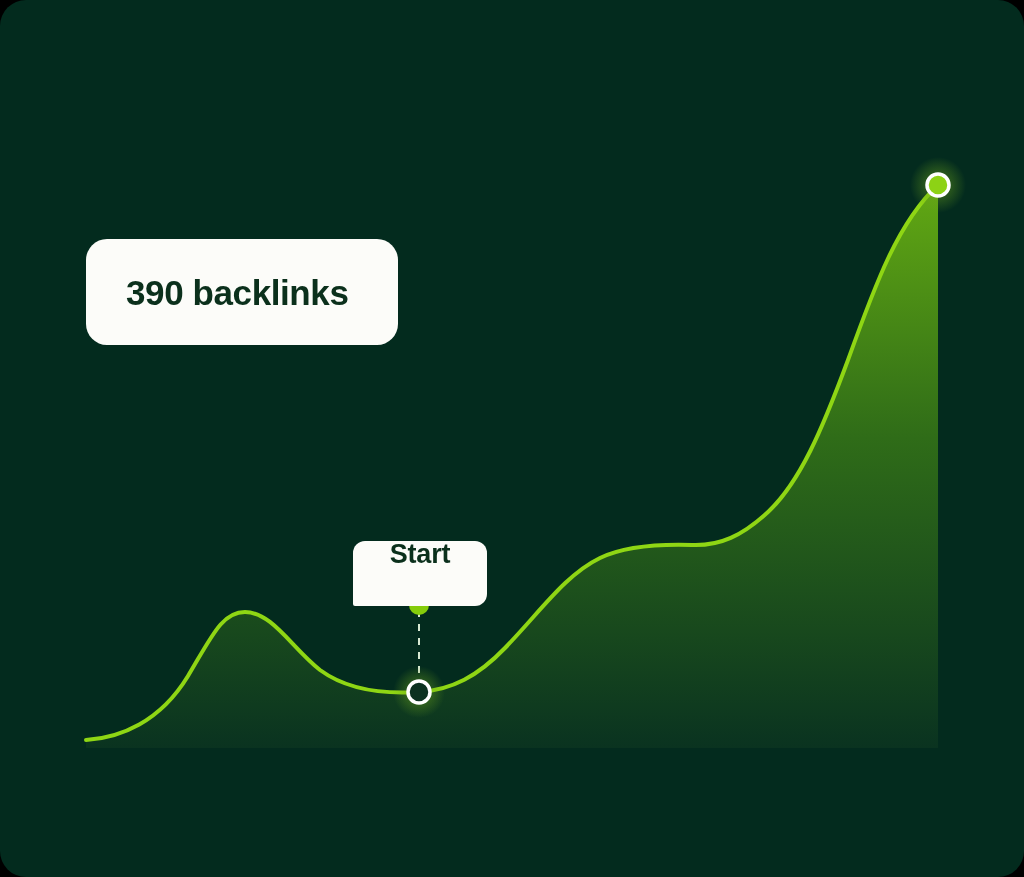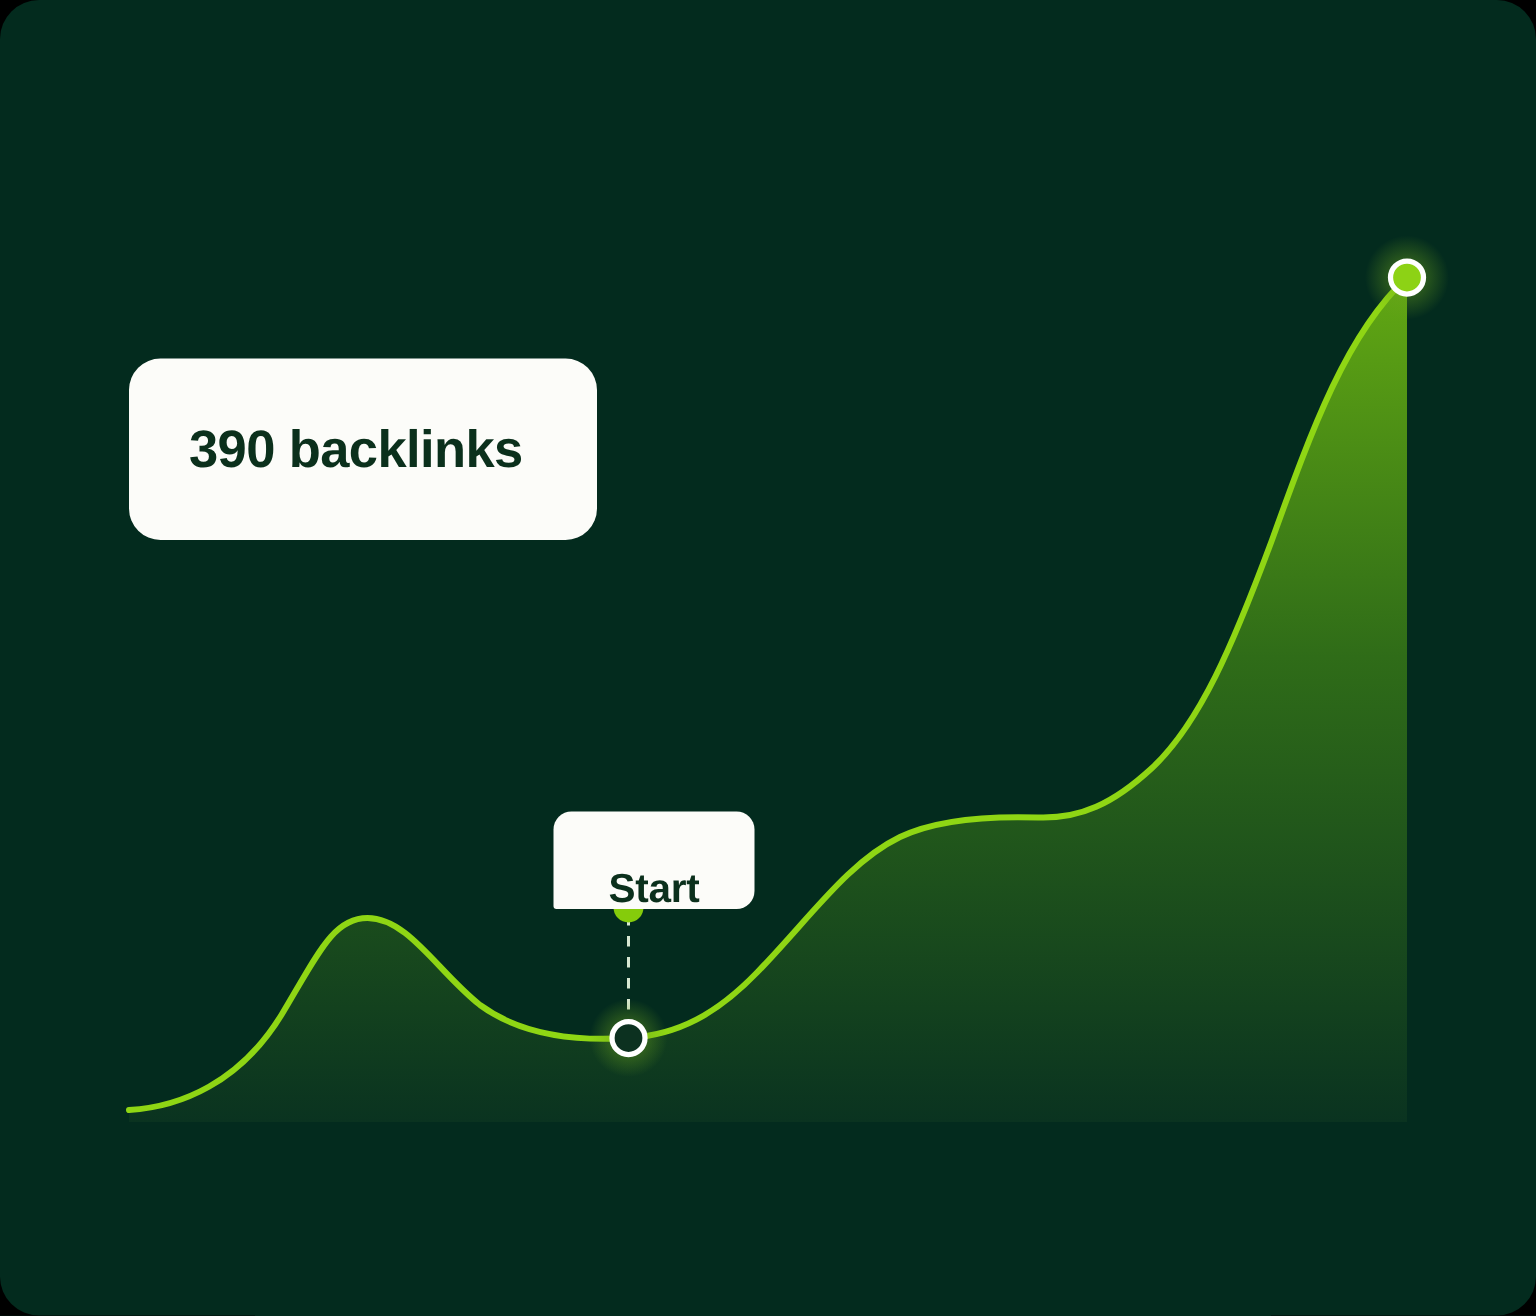--- a/index.html
+++ b/index.html
@@ -58,21 +58,21 @@
     font-weight: 700;
     letter-spacing: -0.4px;
     color: #0b301c;
     line-height: 1;
   }
 
   #badge-backlinks {
     left: 86px;
     top: 239px;
     width: 312px;
-    height: 121px;
+    height: 106px;
     border-radius: 21px;
     background: #fcfcf9;
     padding: 0 40px;
   }
   #badge-backlinks .badge-text {
     font-size: 35px;
     font-weight: 700;
     letter-spacing: -0.4px;
     color: #0b301c;
     line-height: 1;
@@ -81,24 +81,23 @@
   
   #start-tooltip {
     position: absolute;
     left: 353px;
     top: 541px;
     width: 134px;
     height: 65px;
     background: #fcfcf9;
     border-radius: 12px 12px 12px 2px;
     display: flex;
-    align-items: flex-end;
+    align-items: flex-start;
     justify-content: center;
     box-sizing: border-box;
-    margin-left: 16px;
   }
   #start-tooltip .tooltip-text {
     font-size: 27px;
     font-weight: 600;
     letter-spacing: -0.2px;
     color: #0b301c;
     line-height: 1;
   }
 </style>
 </head>

